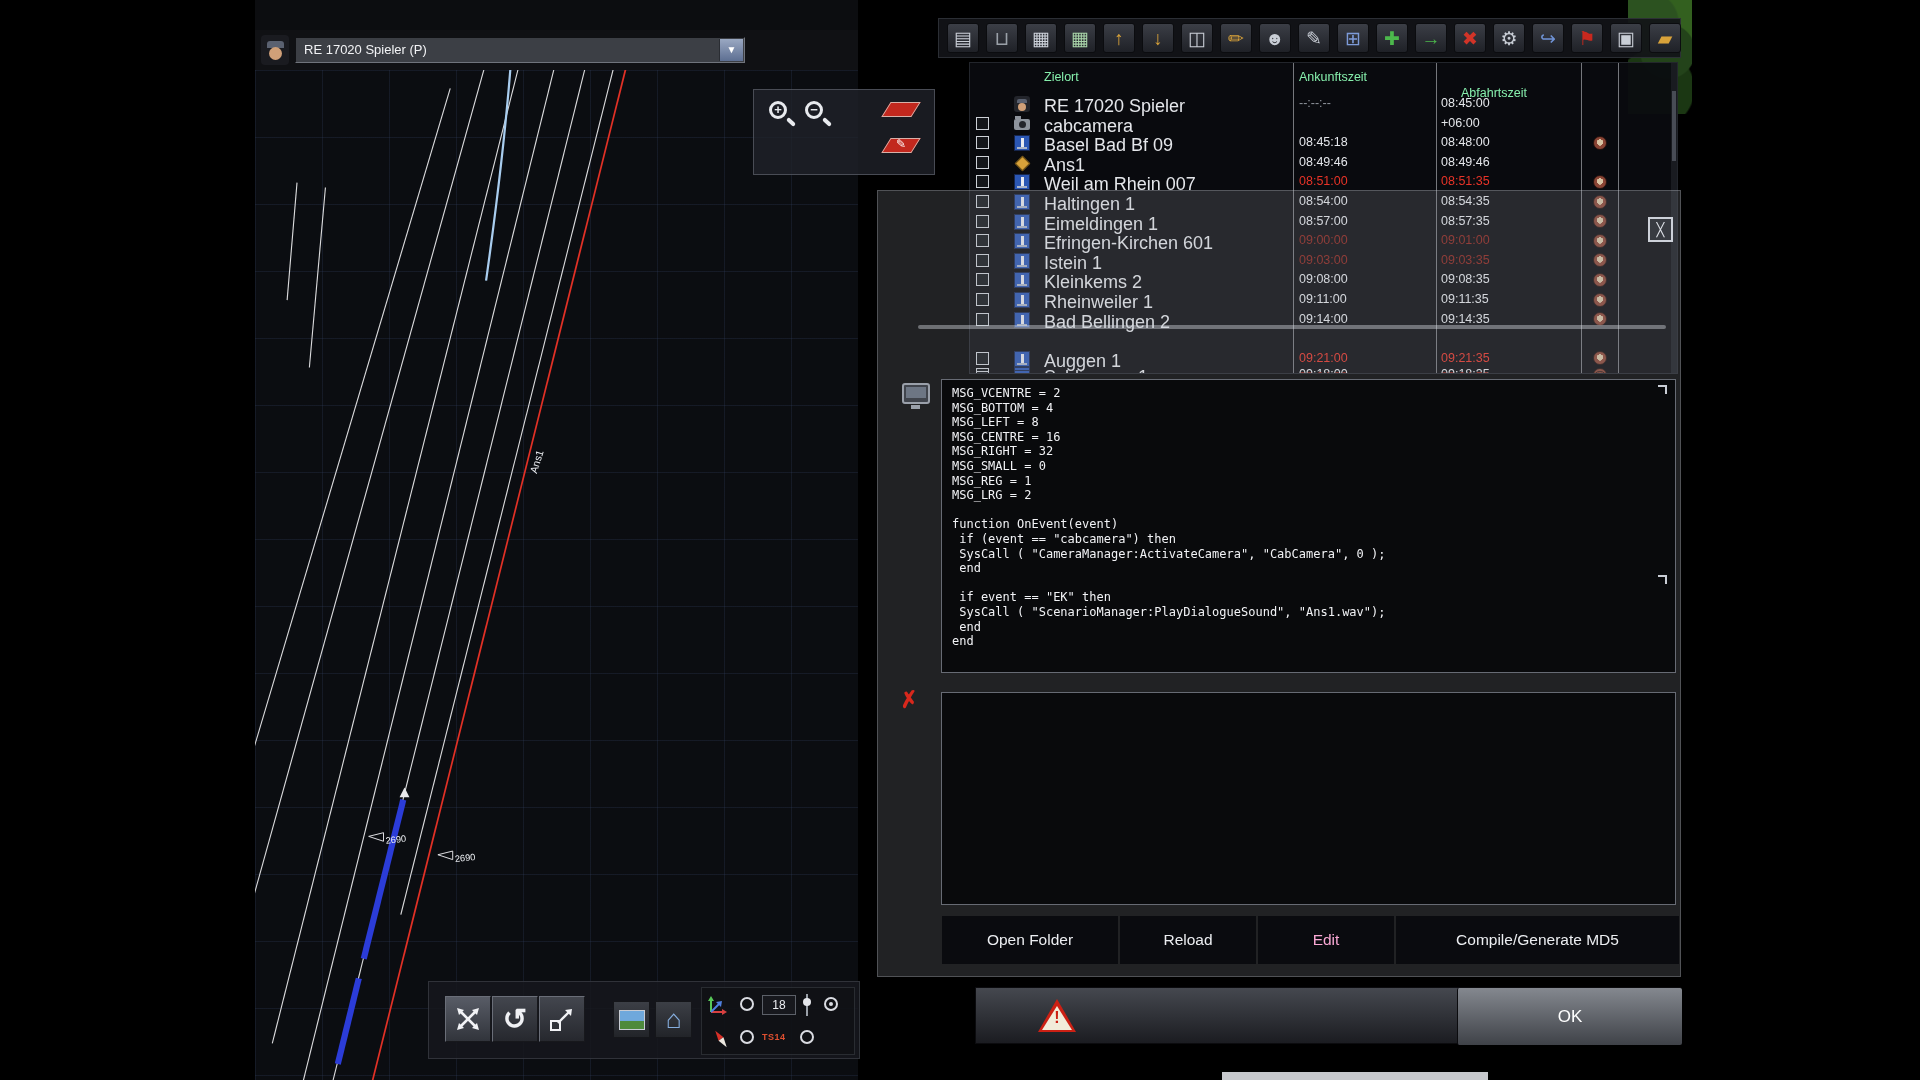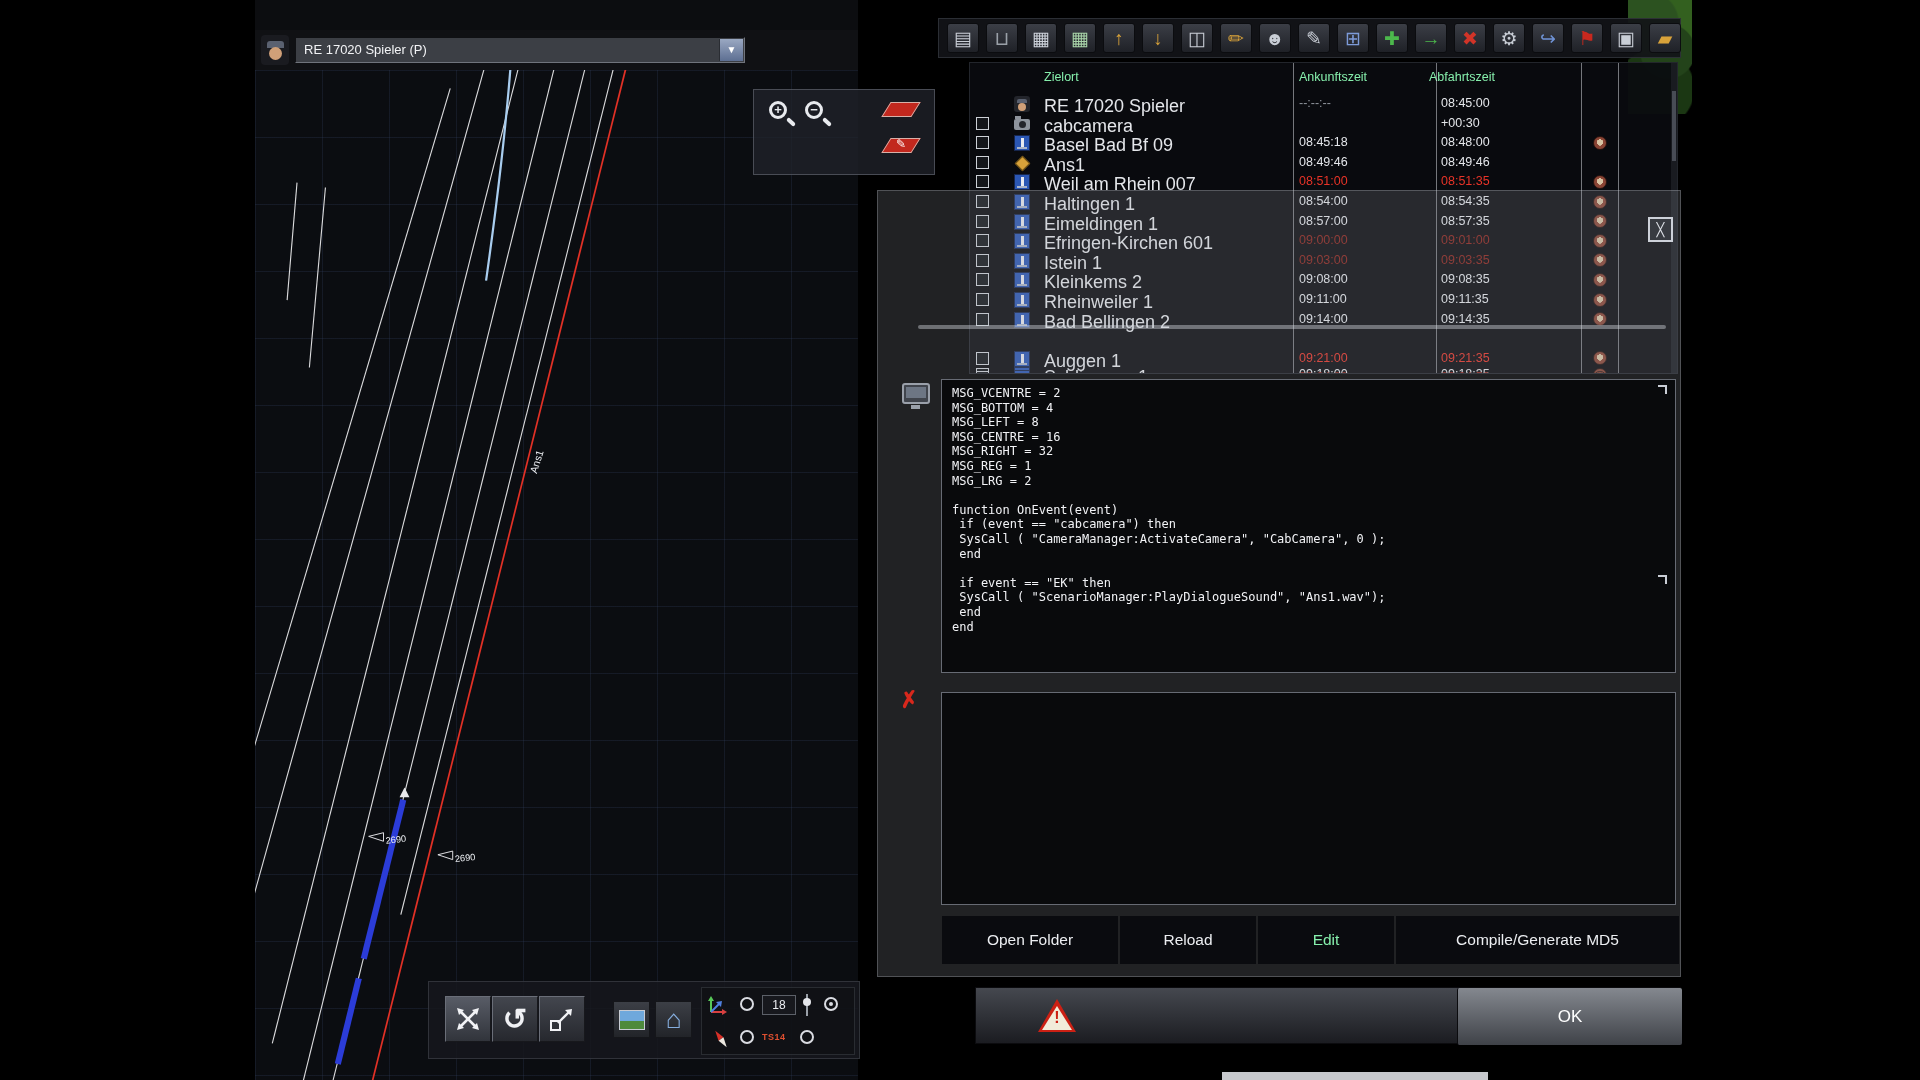--- a/index.html
+++ b/index.html
@@ -73,21 +73,21 @@
   #top-toolbar { position:absolute; left:938px; top:18px; width:743px; height:40px;
     background:rgba(18,20,24,0.92); border:1px solid rgba(70,74,82,0.5);
     display:flex; align-items:center; gap:7px; padding:0 8px; }
   .tb-btn { width:32px; height:30px; background:linear-gradient(#3b3e46,#1f2127); border:1px solid #0b0c0f; border-radius:3px;
     display:flex; align-items:center; justify-content:center; font-size:19px; line-height:1; flex:0 0 auto; }
 
   
   #timetable { position:absolute; left:969px; top:62px; width:709px; height:312px;
     background:rgba(10,11,15,0.92); border:1px solid rgba(60,64,72,0.5); overflow:hidden; }
   .tt-header { position:absolute; top:7px; height:20px; color:#86efac; font-size:12.5px; }
-  #tth-ziel { left:74px; } #tth-ank { left:329px; } #tth-abf { left:459px; }
+  #tth-ziel { left:74px; } #tth-ank { left:329px; } #tth-abf { left:491px;margin-top:16px; }
   .tt-sep { position:absolute; top:0; bottom:0; width:1px; background:rgba(225,228,234,0.5); }
   .tt-row { position:absolute; left:0; width:703px; height:19.6px; }
   .tt-check { position:absolute; left:6px; top:3px; width:13px; height:13px; border:1px solid #ccd0d6; background:#14161a; }
   .tt-icon { position:absolute; left:44px; top:2px; width:16px; height:16px; }
   .tt-name { position:absolute; left:74px; top:2px; font-size:18px; color:#e4e6ea; white-space:nowrap; }
   .tt-time { position:absolute; top:2px; font-size:12.5px; color:#e4e6ea; }
   .tt-arr { left:329px; } .tt-dep { left:471px; }
   .c-red { color:#e83428; } .c-darkred { color:#8f241c; } .c-muted { color:#90959d; }
   .icon-clock { position:absolute; left:623px; top:2.5px; width:14px; height:14px; border-radius:50%;
     background:radial-gradient(circle at 50% 45%, #d8c4a4 0 35%, #8a4434 36% 75%, #50241c 76% 100%); border:1px solid #2a1410; }
@@ -115,21 +115,21 @@
   #console-icon::after  { content:""; position:absolute; left:7px; bottom:-7px; width:9px; height:4px; background:#9aa0aa; }
   #script-area { position:absolute; left:63px; top:188px; width:735px; height:294px;
     background:rgba(7,8,11,0.94); border:1px solid #676b74; padding:6px 0 0 10px; overflow:hidden; }
   .script-line { font-family:"DejaVu Sans Mono", monospace; font-size:12px; line-height:14.6px; color:#f2f3f6; white-space:pre; }
   .corner-mark { position:absolute; width:9px; height:9px; border-top:2px solid #c9cdd5; border-right:2px solid #c9cdd5; }
   #mark1 { left:780px; top:194px; } #mark2 { left:780px; top:384px; }
   #redx-icon { position:absolute; left:22px; top:496px; color:#d8281c; font-size:22px; font-weight:bold; transform:rotate(-8deg); }
   #output-area { position:absolute; left:63px; top:501px; width:735px; height:213px; background:rgba(7,8,11,0.94); border:1px solid #676b74; }
   .dlg-btn { position:absolute; top:725px; height:48px; background:#0a0b0f; color:#eceef1; font-size:15.5px;
     display:flex; align-items:center; justify-content:center; }
-  .dlg-btn.disabled { color:#86efac; }
+  .dlg-btn.disabled { color:#f9a8d4; }
 
   
   #ok-bar { position:absolute; left:975px; top:987px; width:706px; height:57px;
     background:linear-gradient(#45484f,#1b1c21); border:1px solid #0b0b0e; }
   #warn-icon { position:absolute; left:62px; top:11px; width:38px; height:33px; }
   .warn-outer { position:absolute; inset:0; clip-path:polygon(50% 0,100% 100%,0 100%); background:#cc2014; }
   .warn-inner { position:absolute; left:4px; top:7px; width:30px; height:24px; clip-path:polygon(50% 0,100% 100%,0 100%); background:#f2ecda; }
   .warn-mark { position:absolute; left:0; top:10px; width:38px; text-align:center; color:#cc2014; font-size:16px; font-weight:bold; }
   #ok-btn { position:absolute; left:481px; top:0; width:225px; height:57px; border-left:1px solid #0b0b0e; border-radius:2px;
     background:linear-gradient(#84888f,#3f4248); color:#fff; font-size:17px; display:flex; align-items:center; justify-content:center; }
@@ -325,21 +325,21 @@
         <div class="tt-icon icon-driver"></div>
         <div class="tt-name">RE 17020 Spieler</div>
         <div class="tt-time tt-arr c-muted">--:--:--</div>
         <div class="tt-time tt-dep c-normal">08:45:00</div>
       </div>
       <div class="tt-row" style="top: 50.6px;">
         <div class="tt-check"></div>
         <div class="tt-icon icon-camera"></div>
         <div class="tt-name">cabcamera</div>
         <div class="tt-time tt-arr c-normal"></div>
-        <div class="tt-time tt-dep c-normal">+00:30</div>
+        <div class="tt-time tt-dep c-normal">+06:00</div>
       </div>
       <div class="tt-row" style="top: 70.2px;">
         <div class="tt-check"></div>
         <div class="tt-icon icon-platform"></div>
         <div class="tt-name">Basel Bad Bf 09</div>
         <div class="tt-time tt-arr c-normal">08:45:18</div>
         <div class="tt-time tt-dep c-normal">08:48:00</div>
         <div class="icon-clock"></div>
       </div>
       <div class="tt-row" style="top: 89.8px;">
@@ -446,20 +446,21 @@
 <div id="dialog-frame">
   <div id="dlg-close">╳</div>
   <div id="dlg-divider"></div>
   <div id="console-icon"></div>
   <div id="script-area">
       <div class="script-line">MSG_VCENTRE = 2</div>
       <div class="script-line">MSG_BOTTOM = 4</div>
       <div class="script-line">MSG_LEFT = 8</div>
       <div class="script-line">MSG_CENTRE = 16</div>
       <div class="script-line">MSG_RIGHT = 32</div>
+      <div class="script-line">MSG_SMALL = 0</div>
       <div class="script-line">MSG_REG = 1</div>
       <div class="script-line">MSG_LRG = 2</div>
       <div class="script-line"> </div>
       <div class="script-line">function OnEvent(event)</div>
       <div class="script-line"> if (event == "cabcamera") then</div>
       <div class="script-line"> SysCall ( "CameraManager:ActivateCamera", "CabCamera", 0 );</div>
       <div class="script-line"> end</div>
       <div class="script-line"> </div>
       <div class="script-line"> if event == "EK" then</div>
       <div class="script-line"> SysCall ( "ScenarioManager:PlayDialogueSound", "Ans1.wav");</div>

